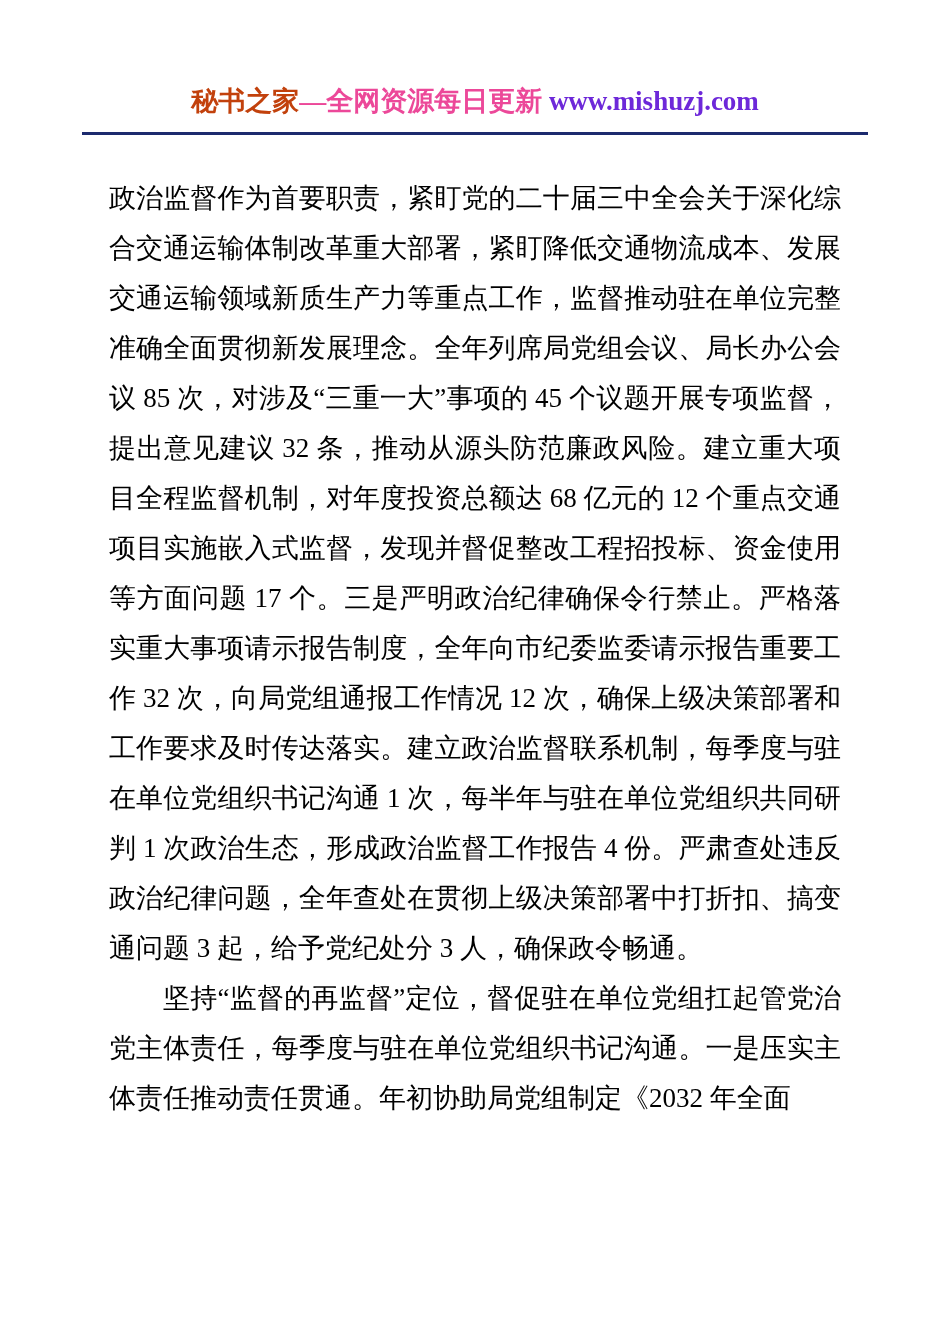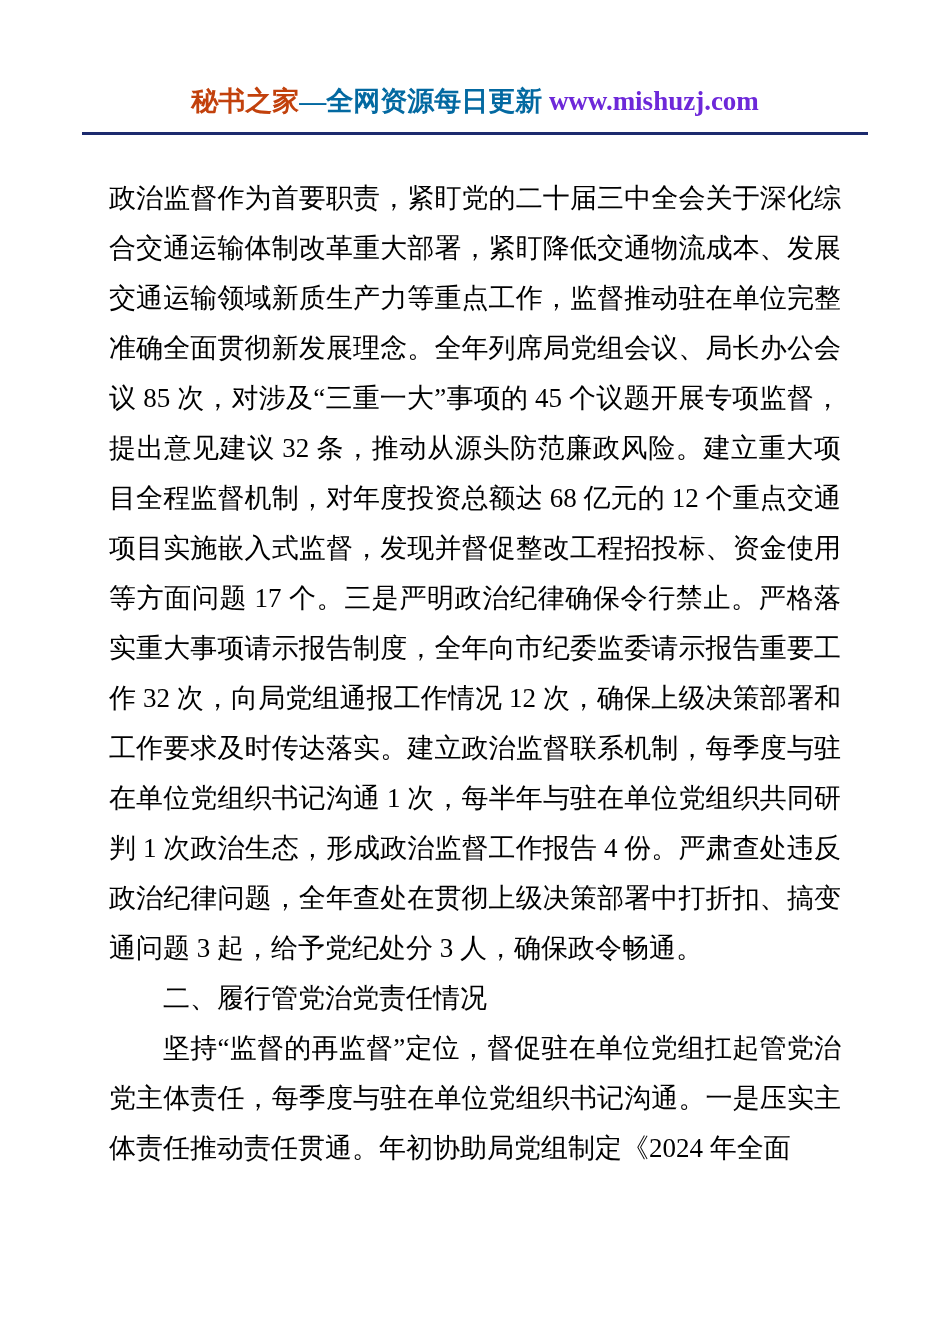--- a/index.html
+++ b/index.html
@@ -53,20 +53,19 @@
     text-indent: 2em;
   }
   .doc-body b {
     font-weight: normal;
   }
 </style>
 </head>
 <body>
 
 <div class="page">
-  <div class="header"><span class="brand" style="color: #c2410c;">秘书之家</span><span class="tagline" style="color: #0369a1;">—全网资源每日更新 </span><a class="url" href="#" style="color: #6d28d9;">www.mishuzj.com</a></div>
+  <div class="header"><span class="brand" style="color: #c2410c;">秘书之家</span><span class="tagline" style="color: #ec4899;">—全网资源每日更新 </span><a class="url" href="#" style="color: #6d28d9;">www.mishuzj.com</a></div>
   <div class="divider" style="border-top-color: rgb(28, 42, 110);"></div>
   <div class="doc-body">
       <p><span>政治监督作为首要职责，紧盯党的二十届三中全会关于深化综合交通运输体制改革重大部署，紧盯降低交通物流成本、发展交通运输领域新质生产力等重点工作，监督推动驻在单位完整准确全面贯彻新发展理念。全年列席局党组会议、局长办公会议 85 次，对涉及“三重一大”事项的 45 个议题开展专项监督，提出意见建议 32 条，推动从源头防范廉政风险。建立重大项目全程监督机制，对年度投资总额达 68 亿元的 12 个重点交通项目实施嵌入式监督，发现并督促整改工程招投标、资金使用等方面问题 17 个。</span><b>三是严明政治纪律确保令行禁止。</b><span>严格落实重大事项请示报告制度，全年向市纪委监委请示报告重要工作 32 次，向局党组通报工作情况 12 次，确保上级决策部署和工作要求及时传达落实。建立政治监督联系机制，每季度与驻在单位党组织书记沟通 1 次，每半年与驻在单位党组织共同研判 1 次政治生态，形成政治监督工作报告 4 份。严肃查处违反政治纪律问题，全年查处在贯彻上级决策部署中打折扣、搞变通问题 3 起，给予党纪处分 3 人，确保政令畅通。</span></p>
-      <p class="indent"><span>二、履行管党治党责任情况</span></p>
-      <p class="indent"><span>坚持“监督的再监督”定位，督促驻在单位党组扛起管党治党主体责任，每季度与驻在单位党组织书记沟通。</span><b>一是压实主体责任推动责任贯通。</b><span>年初协助局党组制定《2024 年全面</span></p>
+      <p class="indent"><span>坚持“监督的再监督”定位，督促驻在单位党组扛起管党治党主体责任，每季度与驻在单位党组织书记沟通。</span><b>一是压实主体责任推动责任贯通。</b><span>年初协助局党组制定《2032 年全面</span></p>
     </div>
 </div>
 
 </body></html>

